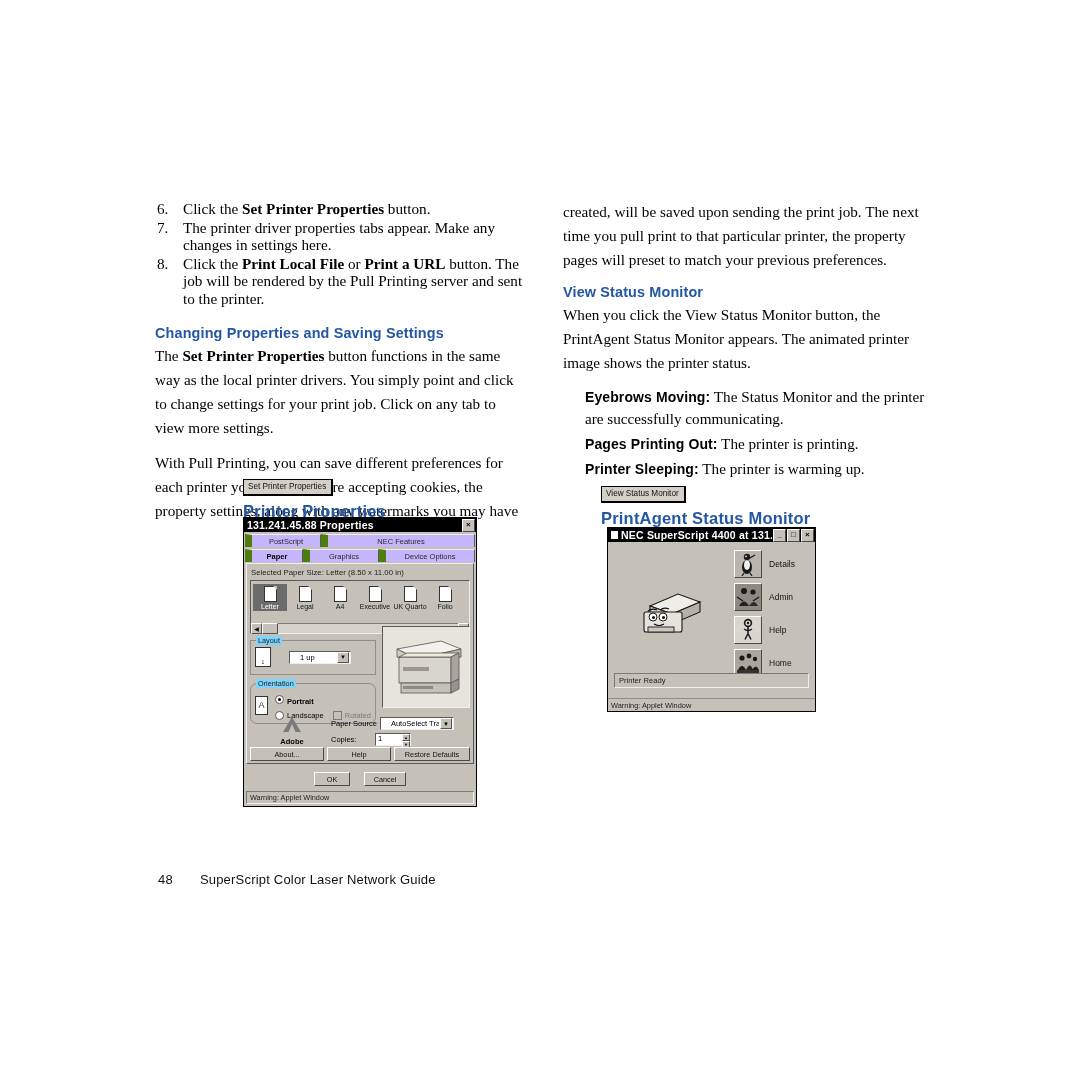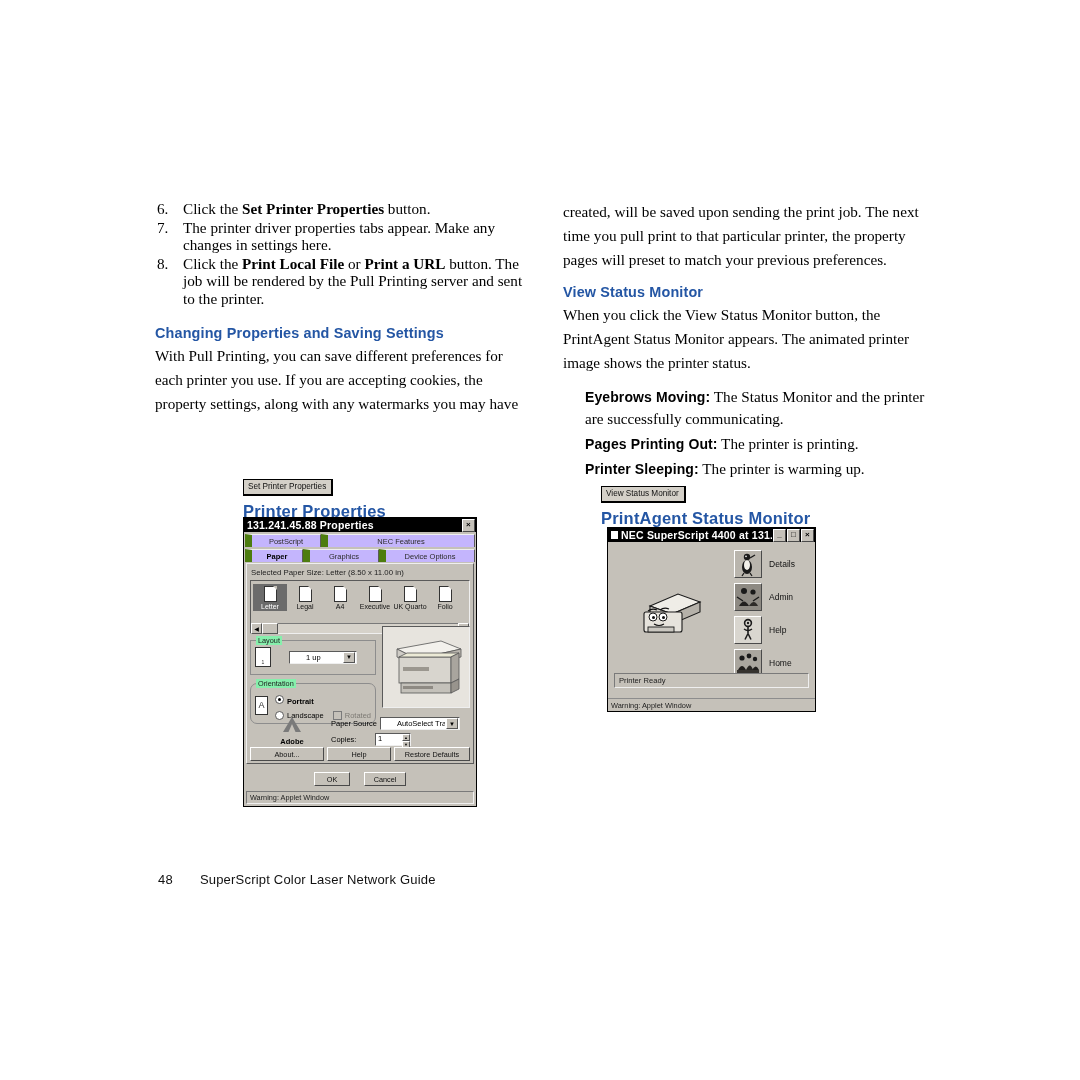--- a/index.html
+++ b/index.html
@@ -197,35 +197,35 @@
   .hs-track{ flex:1; }
 
   
   .group {
     border:1px solid #8d8d8d;
     margin-top:6px; padding:5px 4px 4px 4px;
     position:relative;
   }
   .group > .legend {
     position:absolute; top:-5px; left:5px;
-    background:#86efac; padding:0 2px;
+    background:#7dd3fc; padding:0 2px;
     font-size:7.3px; color:#1d1d1d;
   }
 
   .mini-pg {
     width:14px;height:17px;background:#fff;border:1px solid #333;
     font-size:5px;display:flex;align-items:flex-end;justify-content:center;
     padding-bottom:1px;color:#333;
   }
   .combo {
     display:inline-flex; align-items:center;
     background:#fff; border:1px solid #5a5a5a;
     border-right-color:#efefef; border-bottom-color:#efefef;
     height:11px; font-size:7.5px; color:#000;
-    padding-left:16px;
+    padding-left:10px;
   }
   .combo .cv { flex:1; white-space:nowrap; overflow:hidden; }
   .combo .carrow{
     width:10px;height:9px;margin:0 1px;
     background:#c5c1b9;
     border-top:1px solid #fff;border-left:1px solid #fff;
     border-right:1px solid #555;border-bottom:1px solid #555;
     display:flex;align-items:center;justify-content:center;font-size:6px;
   }
   .radio {
@@ -334,20 +334,21 @@
       <li>
         <span class="num">7.</span><span>The printer driver properties tabs appear. Make any changes in settings here.</span>
       </li>
       <li>
         <span class="num">8.</span><span>Click the </span><b>Print Local File</b><span> or </span><b>Print a URL</b><span> button. The job will be rendered by the Pull Printing server and sent to the printer.</span>
       </li>
     </ul>
 
     <div class="h-blue first">Changing Properties and Saving Settings</div>
 
+    <p class="p"><span>The </span><b>Set Printer Properties</b><span> button functions in the same way as the local printer drivers. You simply point and click to change settings for your print job. Click on any tab to view more settings.</span></p>
 
     <p class="p">With Pull Printing, you can save different preferences for each printer you use. If you are accepting cookies, the property settings, along with any watermarks you may have</p>
   </div>
 
   <div style="position:absolute;left:243px;top:475px;">
     <span class="web-btn">Set Printer Properties</span>
     <div class="fig-caption">Printer Properties</div>
   </div>
 
   <div class="dlg" id="printer-properties-dialog">

